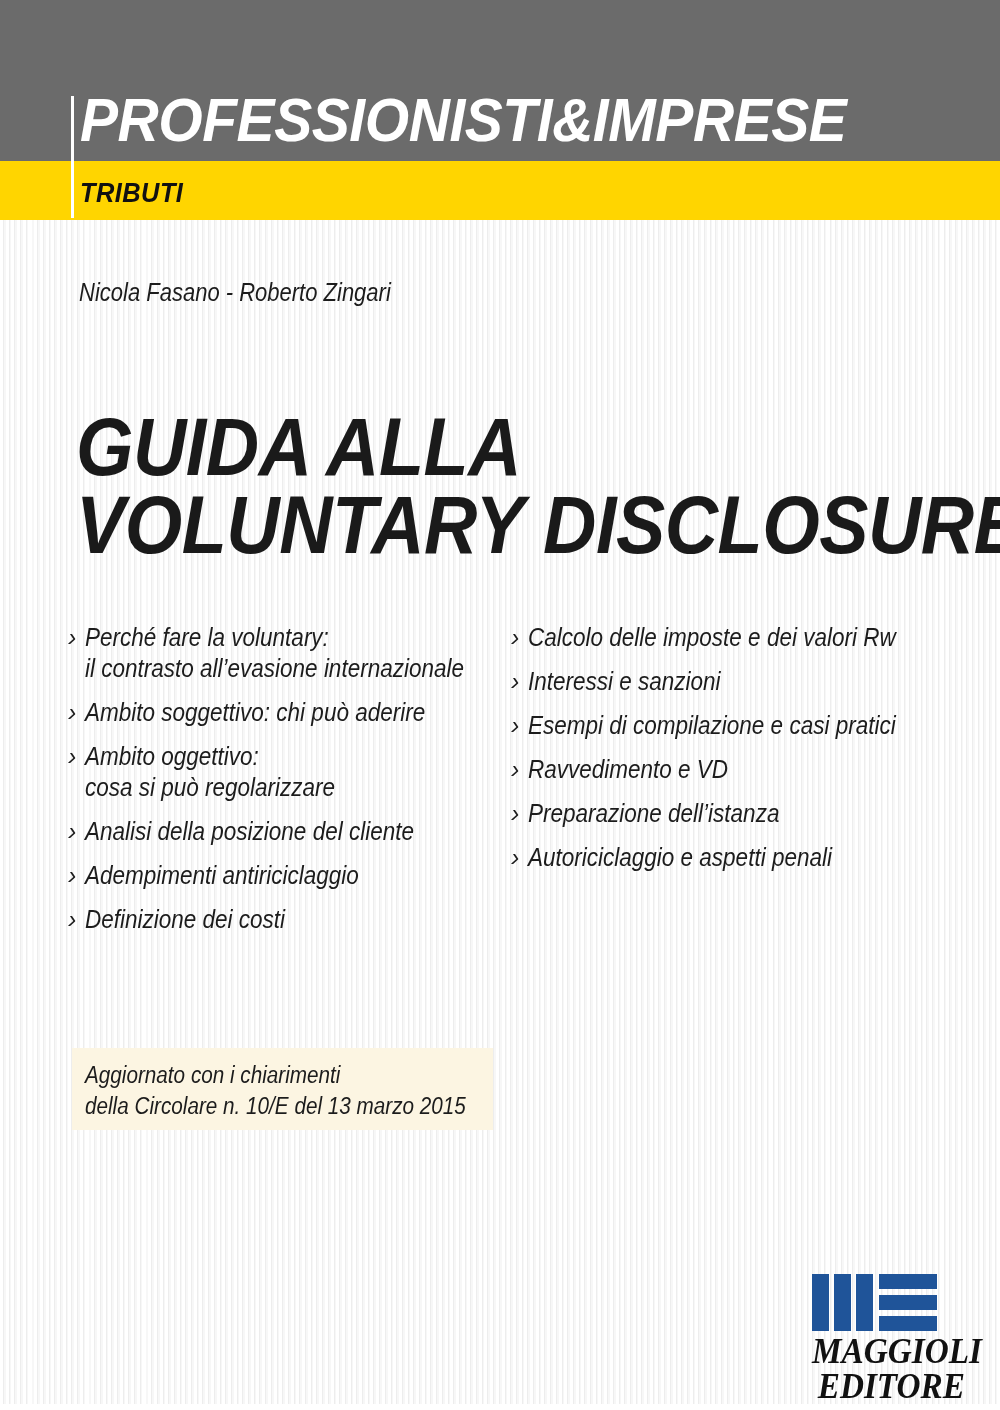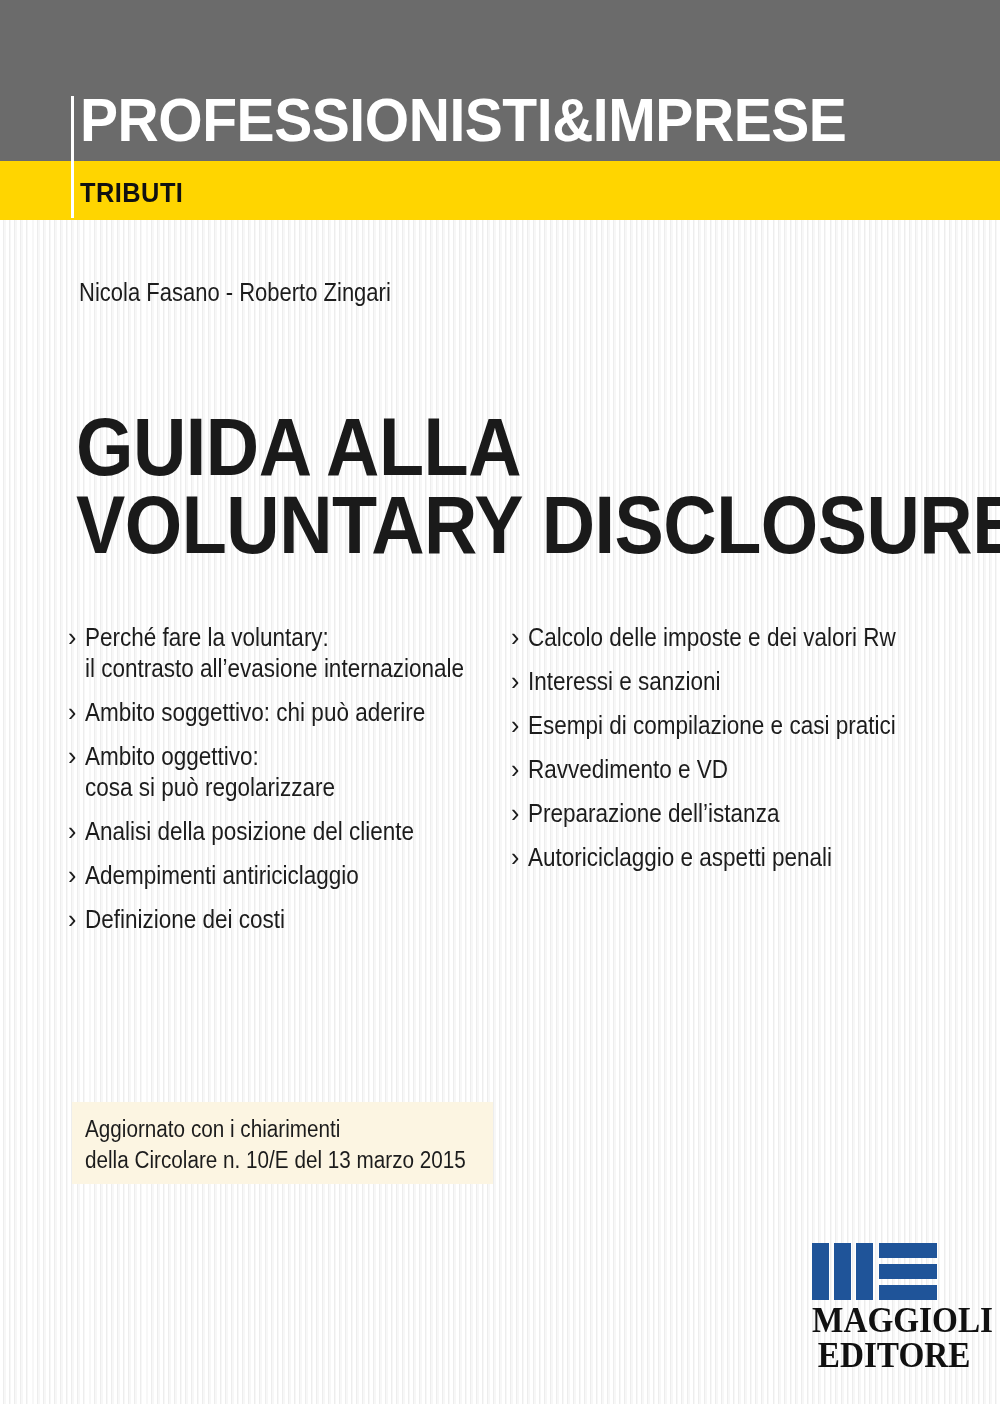--- a/index.html
+++ b/index.html
@@ -16,20 +16,21 @@
     background-image: repeating-linear-gradient(
       to right,
       #ffffff 0px,
       #ffffff 3px,
       #ededed 3px,
       #ededed 4px,
       #f7f7f7 4px,
       #f7f7f7 5.7px
     );
     font-family: "Liberation Sans", "DejaVu Sans", sans-serif;
+    font-style: italic;
     -webkit-font-smoothing: antialiased;
   }
 
   
   .gray-band {
     position: absolute;
     left: 0;
     top: 0;
     width: 1000px;
     height: 161px;
@@ -281,21 +282,21 @@
     transform: scaleX(0.90);
     transform-origin: left top;
     width: 111%;
     white-space: pre-line;
   }
 
   
   .note-box {
     position: absolute;
     left: 72px;
-    top: 1102px;
+    top: 1048px;
     width: 421px;
     height: 82px;
     background: #fcf5e2;
   }
   .note-text {
     position: absolute;
     left: 13px;
     top: 12px;
     font-size: 23px;
     line-height: 31px;
@@ -303,21 +304,21 @@
     transform: scaleX(0.90);
     transform-origin: left top;
     width: 115%;
     white-space: pre-line;
   }
 
   
   .logo {
     position: absolute;
     left: 812px;
-    top: 1243px;
+    top: 1274px;
     width: 125px;
     height: 115px;
   }
   .logo-mark {
     position: relative;
     width: 125px;
     height: 57px;
   }
   .logo-mark .vbar {
     position: absolute;

